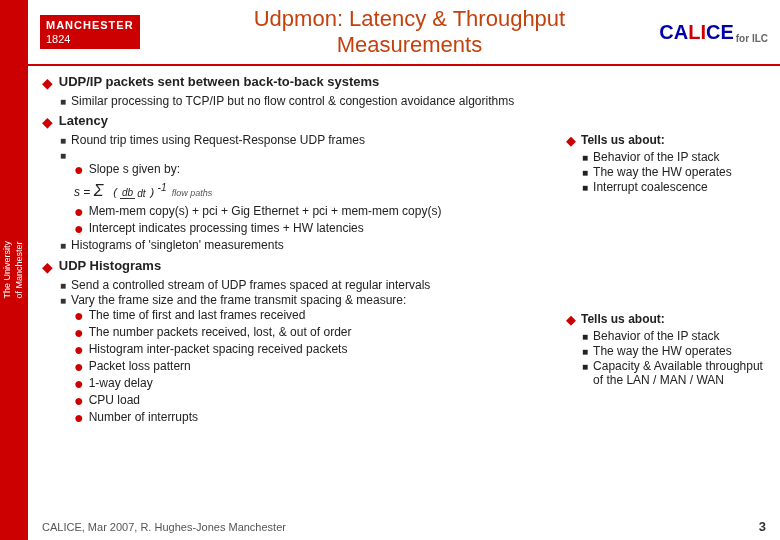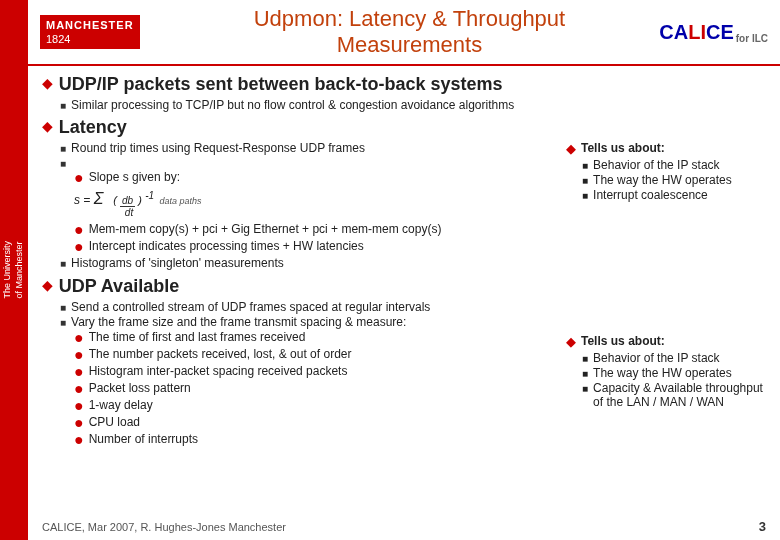--- a/index.html
+++ b/index.html
@@ -101,21 +101,21 @@
 
     .bullet-diamond {
       color: #c00;
       font-size: 14px;
       margin-top: 1px;
       flex-shrink: 0;
     }
 
     .section-title {
       font-weight: bold;
-      font-size: 18px;
+      font-size: 13px;
     }
 
     .sub-item {
       display: flex;
       align-items: flex-start;
       gap: 5px;
       margin-left: 18px;
       margin-bottom: 1px;
     }
 
@@ -276,27 +276,27 @@
         <div class="sub-item-dot mb1">
           <span class="dot-bullet">●</span>
           <span>Slope s given by:</span>
         </div>
 
         <div class="formula">
           <span style="font-style:italic;">s = </span>
           <span style="font-size:16px;">Σ</span>
           <span style="font-style:italic;">&nbsp;</span>
           <span style="font-size: 11px;">(
-            <span class="fraction" style="display:inline-flex;flex-direction:column;align-items:flex-end;font-size:10px;">
+            <span class="fraction" style="display:inline-flex;flex-direction:row;align-items:center;font-size:10px;">
               <span class="frac-num">db</span>
               <span class="frac-den">dt</span>
             </span>
           )</span>
           <sup style="font-size:10px;">-1</sup>
-          <span style="font-size:9px;color:#555;margin-left:2px;">data paths</span>
+          <span style="font-size:9px;color:#555;margin-left:2px;">flow paths</span>
         </div>
 
         <div class="sub-item-dot mb1">
           <span class="dot-bullet">●</span>
           <span>Mem-mem copy(s) + pci + Gig Ethernet + pci + mem-mem copy(s)</span>
         </div>
         <div class="sub-item-dot mb1">
           <span class="dot-bullet">●</span>
           <span>Intercept indicates processing times + HW latencies</span>
         </div>
@@ -323,21 +323,21 @@
           <span class="tells-sq">■</span>
           <span>Interrupt coalescence</span>
         </div>
       </div>
     </div>
   </div>
 
   <div class="section-block">
     <div class="section-header">
       <span class="bullet-diamond">◆</span>
-      <span class="section-title bold">UDP Available</span>
+      <span class="section-title bold">UDP Histograms</span>
     </div>
 
     <div class="two-col">
       <div class="col-left">
         <div class="sub-item mb1">
           <span class="sub-bullet-sq">■</span>
           <span>Send a controlled stream of UDP frames spaced at regular intervals</span>
         </div>
         <div class="sub-item mb1">
           <span class="sub-bullet-sq">■</span>

